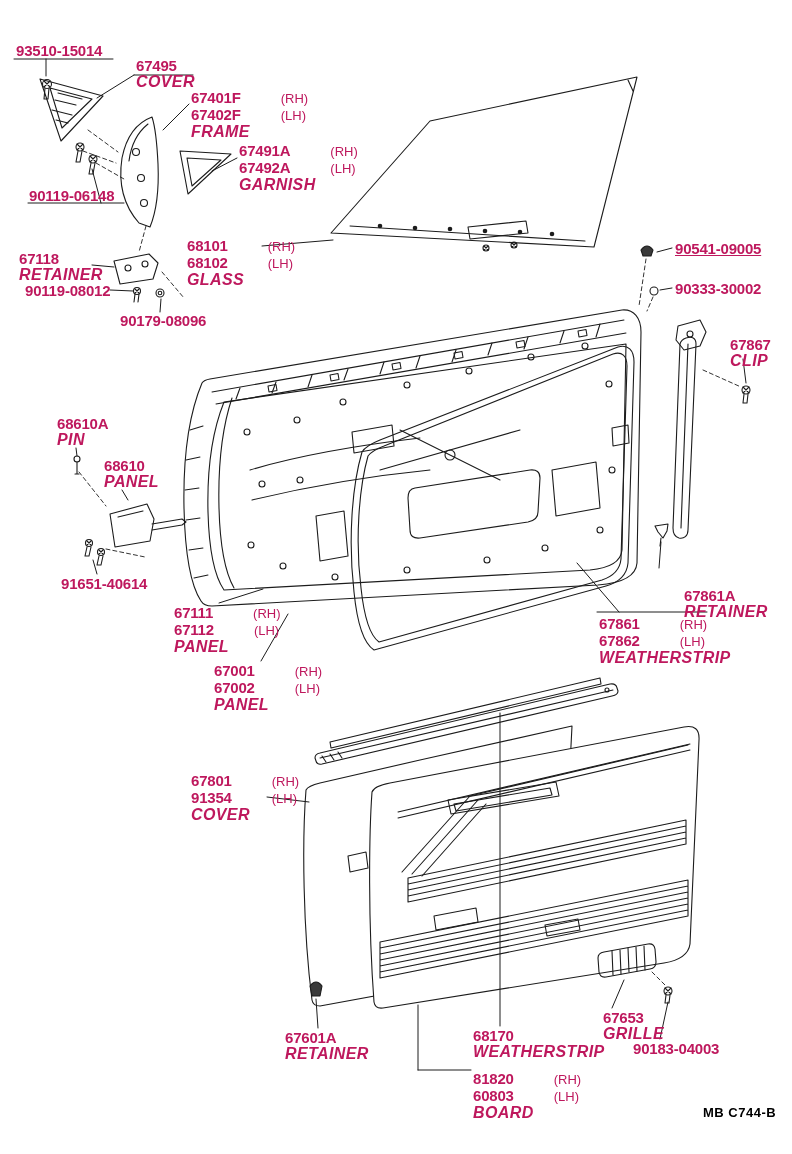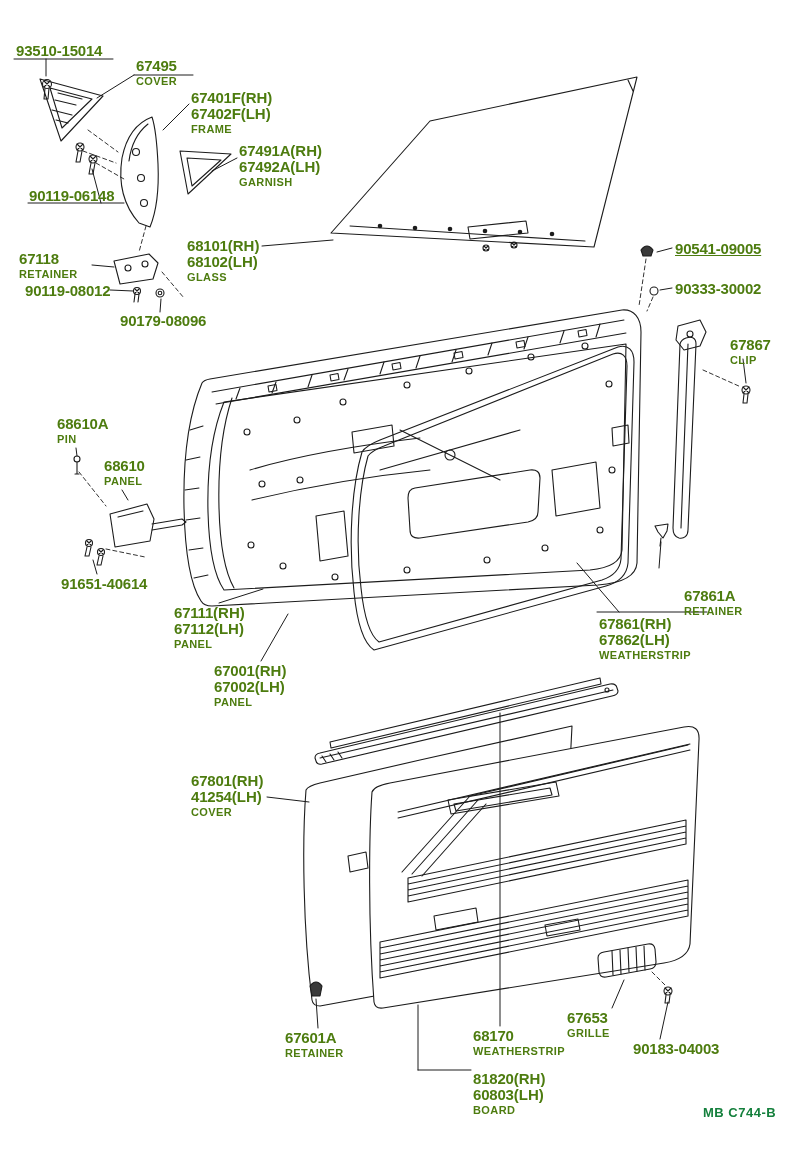--- a/index.html
+++ b/index.html
@@ -3,27 +3,27 @@
 <meta charset="utf-8">
 <style>
   html,body{margin:0;padding:0;background:#e8e8e8;}
   .page{
     position:relative;width:792px;height:1154px;margin:0 auto;
     background:#ffffff;overflow:hidden;
     font-family:"Liberation Sans",sans-serif;
   }
   svg{position:absolute;left:0;top:0;}
   .labels{position:absolute;left:0;top:0;width:100%;height:100%;}
-  .part-label{position:absolute;color:#4d7c0f;}
+  .part-label{position:absolute;color:#be185d;}
   .lbl-num{font-weight:bold;font-size:15px;line-height:16px;letter-spacing:-0.2px;white-space:nowrap;}
-  .lbl-suffix{font-weight:bold;font-size:15px;letter-spacing:0;}
-  .lbl-desc{font-weight:bold;font-size:11px;line-height:15px;letter-spacing:0.4px;white-space:nowrap;}
+  .lbl-suffix{font-weight:normal;font-size:13px;letter-spacing:0;margin-left:40px;}
+  .lbl-desc{font-weight:bold;font-size:16px;line-height:15px;letter-spacing:0.4px;white-space:nowrap;font-style:italic;}
   .footer-code{
     position:absolute;left:703px;top:1105px;
-    font-weight:bold;font-size:13px;color:#15803d;letter-spacing:0.5px;white-space:nowrap;
+    font-weight:bold;font-size:13px;color:#000000;letter-spacing:0.5px;white-space:nowrap;
   }
 </style>
 </head>
 <body>
 
 <div class="page">
 
   <svg width="792" height="1154" viewBox="0 0 792 1154" stroke="#1c1c1c" fill="none" stroke-width="1.1" stroke-linecap="round" stroke-linejoin="round">
 
     <g>
@@ -313,32 +313,32 @@
         <div class="lbl-num"><span>67862</span><span class="lbl-suffix">(LH)</span></div>
         <div class="lbl-desc"><span>WEATHERSTRIP</span></div>
       </div>
       <div class="part-label" style="left: 214px; top: 663px;">
         <div class="lbl-num"><span>67001</span><span class="lbl-suffix">(RH)</span></div>
         <div class="lbl-num"><span>67002</span><span class="lbl-suffix">(LH)</span></div>
         <div class="lbl-desc"><span>PANEL</span></div>
       </div>
       <div class="part-label" style="left: 191px; top: 773px;">
         <div class="lbl-num"><span>67801</span><span class="lbl-suffix">(RH)</span></div>
-        <div class="lbl-num"><span>41254</span><span class="lbl-suffix">(LH)</span></div>
+        <div class="lbl-num"><span>91354</span><span class="lbl-suffix">(LH)</span></div>
         <div class="lbl-desc"><span>COVER</span></div>
       </div>
       <div class="part-label" style="left: 285px; top: 1030px;">
         <div class="lbl-num"><span>67601A</span></div>
         <div class="lbl-desc"><span>RETAINER</span></div>
       </div>
       <div class="part-label" style="left: 473px; top: 1028px;">
         <div class="lbl-num"><span>68170</span></div>
         <div class="lbl-desc"><span>WEATHERSTRIP</span></div>
       </div>
-      <div class="part-label" style="left: 567px; top: 1010px;">
+      <div class="part-label" style="left: 603px; top: 1010px;">
         <div class="lbl-num"><span>67653</span></div>
         <div class="lbl-desc"><span>GRILLE</span></div>
       </div>
       <div class="part-label" style="left: 633px; top: 1041px;">
         <div class="lbl-num"><span>90183-04003</span></div>
       </div>
       <div class="part-label" style="left: 473px; top: 1071px;">
         <div class="lbl-num"><span>81820</span><span class="lbl-suffix">(RH)</span></div>
         <div class="lbl-num"><span>60803</span><span class="lbl-suffix">(LH)</span></div>
         <div class="lbl-desc"><span>BOARD</span></div>

